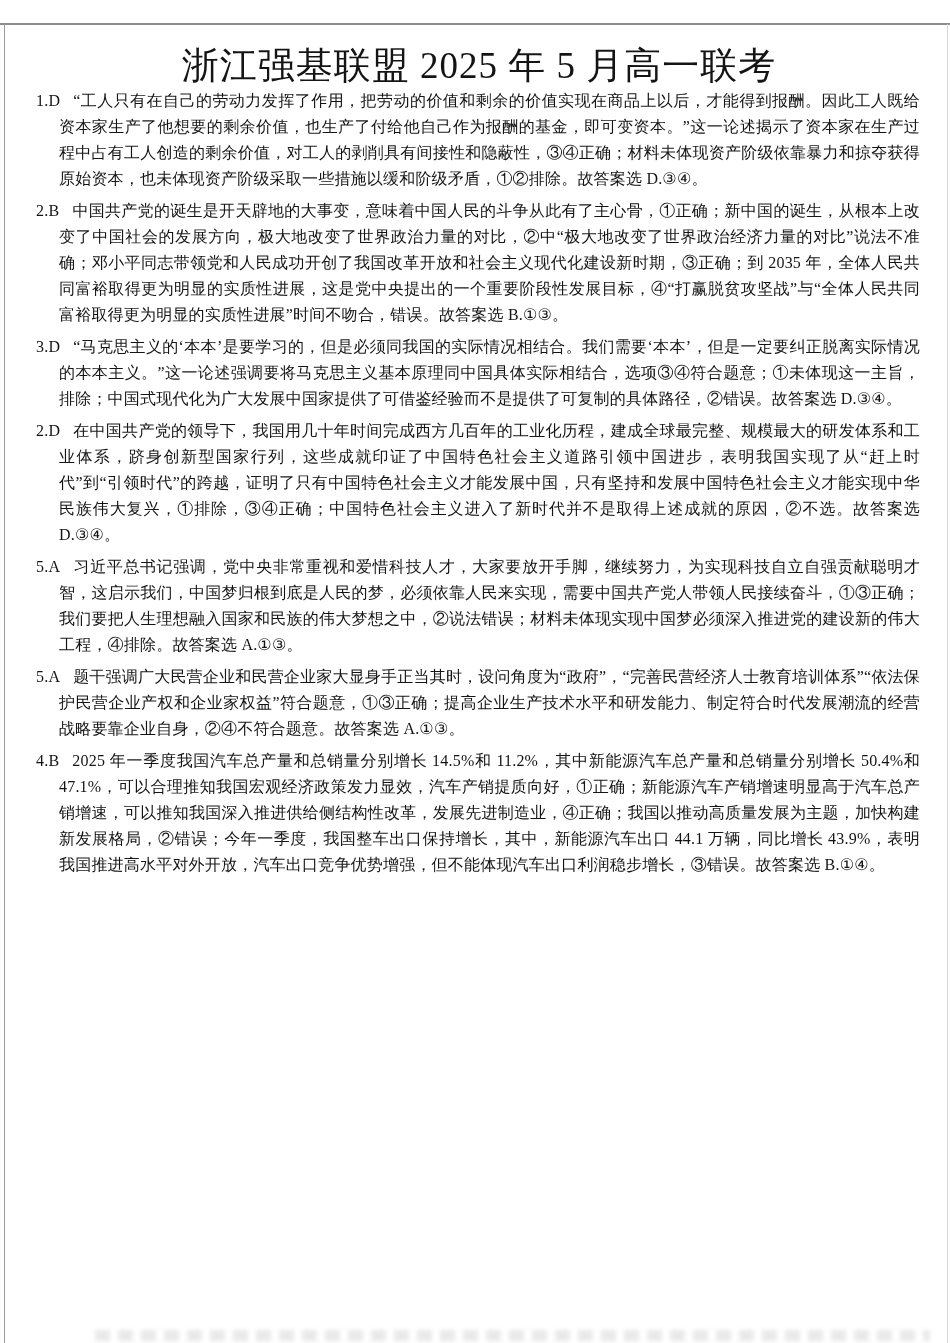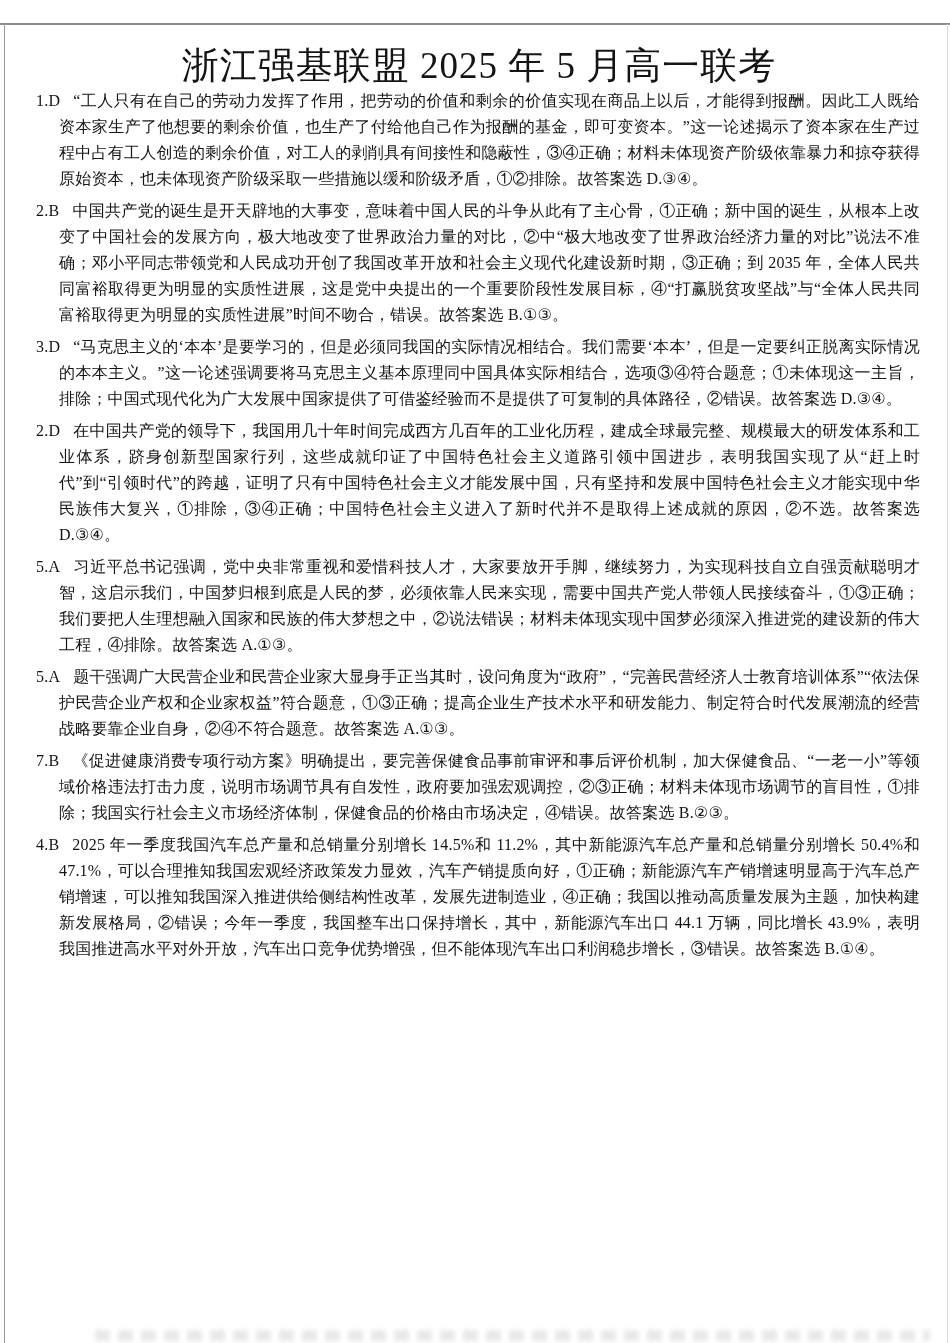--- a/index.html
+++ b/index.html
@@ -89,18 +89,17 @@
 <div class="doc">
   <h1 class="title-1">浙江强基联盟 2025 年 5 月高一联考</h1>
 
   <div class="answers">
       <p class="answer-item"><span class="label">1.D</span><span>“工人只有在自己的劳动力发挥了作用，把劳动的价值和剩余的价值实现在商品上以后，才能得到报酬。因此工人既给资本家生产了他想要的剩余价值，也生产了付给他自己作为报酬的基金，即可变资本。”这一论述揭示了资本家在生产过程中占有工人创造的剩余价值，对工人的剥削具有间接性和隐蔽性，③④正确；材料未体现资产阶级依靠暴力和掠夺获得原始资本，也未体现资产阶级采取一些措施以缓和阶级矛盾，①②排除。故答案选 D.③④。</span></p>
       <p class="answer-item"><span class="label">2.B</span><span>中国共产党的诞生是开天辟地的大事变，意味着中国人民的斗争从此有了主心骨，①正确；新中国的诞生，从根本上改变了中国社会的发展方向，极大地改变了世界政治力量的对比，②中“极大地改变了世界政治经济力量的对比”说法不准确；邓小平同志带领党和人民成功开创了我国改革开放和社会主义现代化建设新时期，③正确；到 2035 年，全体人民共同富裕取得更为明显的实质性进展，这是党中央提出的一个重要阶段性发展目标，④“打赢脱贫攻坚战”与“全体人民共同富裕取得更为明显的实质性进展”时间不吻合，错误。故答案选 B.①③。</span></p>
       <p class="answer-item"><span class="label">3.D</span><span>“马克思主义的‘本本’是要学习的，但是必须同我国的实际情况相结合。我们需要‘本本’，但是一定要纠正脱离实际情况的本本主义。”这一论述强调要将马克思主义基本原理同中国具体实际相结合，选项③④符合题意；①未体现这一主旨，排除；中国式现代化为广大发展中国家提供了可借鉴经验而不是提供了可复制的具体路径，②错误。故答案选 D.③④。</span></p>
       <p class="answer-item"><span class="label">2.D</span><span>在中国共产党的领导下，我国用几十年时间完成西方几百年的工业化历程，建成全球最完整、规模最大的研发体系和工业体系，跻身创新型国家行列，这些成就印证了中国特色社会主义道路引领中国进步，表明我国实现了从“赶上时代”到“引领时代”的跨越，证明了只有中国特色社会主义才能发展中国，只有坚持和发展中国特色社会主义才能实现中华民族伟大复兴，①排除，③④正确；中国特色社会主义进入了新时代并不是取得上述成就的原因，②不选。故答案选 D.③④。</span></p>
       <p class="answer-item"><span class="label">5.A</span><span>习近平总书记强调，党中央非常重视和爱惜科技人才，大家要放开手脚，继续努力，为实现科技自立自强贡献聪明才智，这启示我们，中国梦归根到底是人民的梦，必须依靠人民来实现，需要中国共产党人带领人民接续奋斗，①③正确；我们要把人生理想融入国家和民族的伟大梦想之中，②说法错误；材料未体现实现中国梦必须深入推进党的建设新的伟大工程，④排除。故答案选 A.①③。</span></p>
       <p class="answer-item"><span class="label">5.A</span><span>题干强调广大民营企业和民营企业家大显身手正当其时，设问角度为“政府”，“完善民营经济人士教育培训体系”“依法保护民营企业产权和企业家权益”符合题意，①③正确；提高企业生产技术水平和研发能力、制定符合时代发展潮流的经营战略要靠企业自身，②④不符合题意。故答案选 A.①③。</span></p>
-      <p class="answer-item"><span class="label">7.B</span><span>《促进健康消费专项行动方案》明确提出，要完善保健食品事前审评和事后评价机制，加大保健食品、“一老一小”等领域价格违法打击力度，说明市场调节具有自发性，政府要加强宏观调控，②③正确；材料未体现市场调节的盲目性，①排除；我国实行社会主义市场经济体制，保健食品的价格由市场决定，④错误。故答案选 B.②③。</span></p>
       <p class="answer-item"><span class="label">4.B</span><span>2025 年一季度我国汽车总产量和总销量分别增长 14.5%和 11.2%，其中新能源汽车总产量和总销量分别增长 50.4%和 47.1%，可以合理推知我国宏观经济政策发力显效，汽车产销提质向好，①正确；新能源汽车产销增速明显高于汽车总产销增速，可以推知我国深入推进供给侧结构性改革，发展先进制造业，④正确；我国以推动高质量发展为主题，加快构建新发展格局，②错误；今年一季度，我国整车出口保持增长，其中，新能源汽车出口 44.1 万辆，同比增长 43.9%，表明我国推进高水平对外开放，汽车出口竞争优势增强，但不能体现汽车出口利润稳步增长，③错误。故答案选 B.①④。</span></p>
     </div>
 </div>
 
 <div class="ghost-line"></div>
 
 </body></html>

